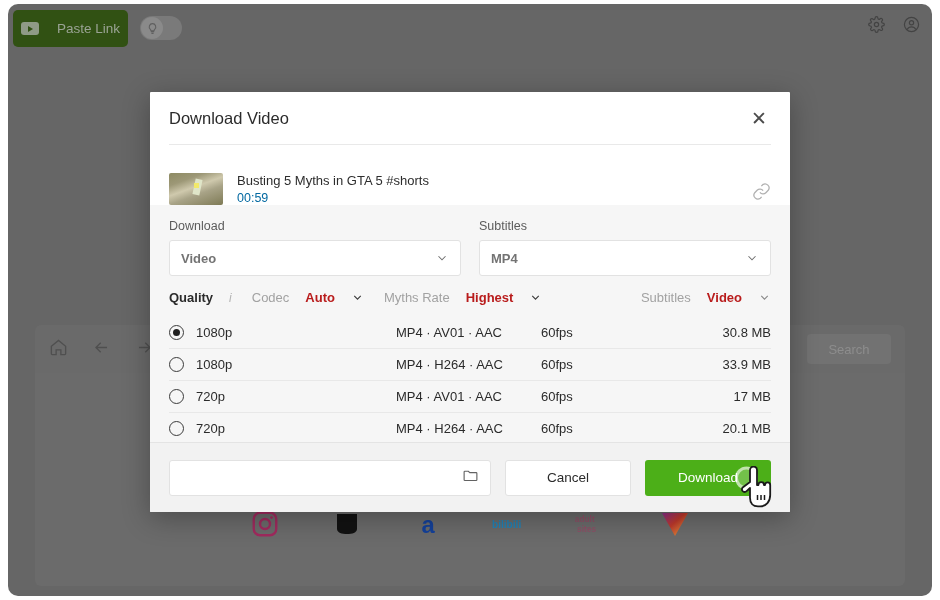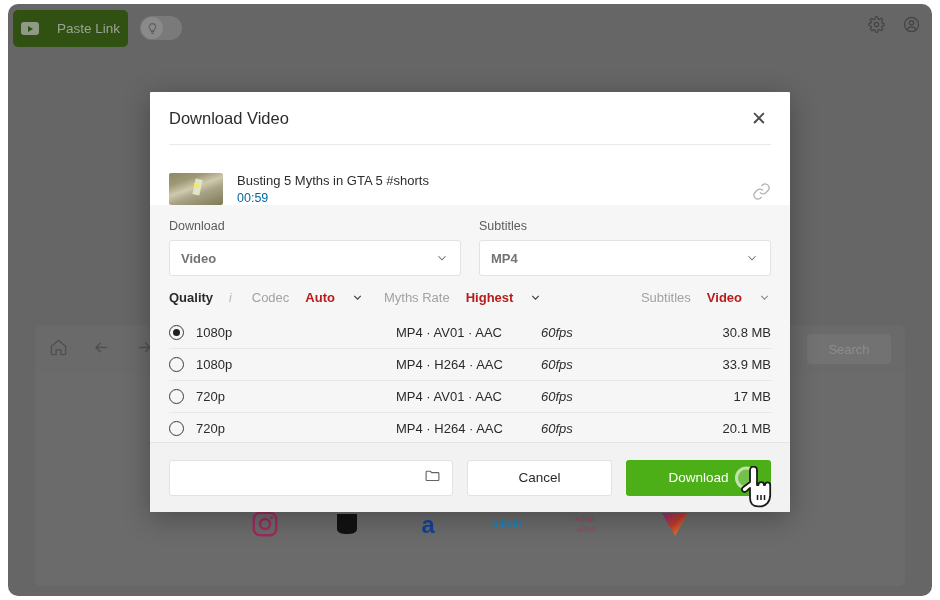--- a/index.html
+++ b/index.html
@@ -294,21 +294,21 @@
   }
   .radio.on::after {
     content:"";
     position:absolute; left:3px; top:3px;
     width:7px; height:7px;
     background:#1f1f1f;
     border-radius:50%;
   }
   .q-res { width: 200px; }
   .q-codec { width: 145px; }
-  .q-fps { flex: 1; font-style: italic; }
+  .q-fps { flex: 1; }
   .q-size { text-align: right; }
 
   .modal-footer {
     height: 70px;
     background: #f2f2f2;
     border-top: 1px solid #e4e4e4;
     display: flex;
     align-items: center;
     padding: 0 19px;
     gap: 14px;
@@ -321,21 +321,21 @@
     border: 1px solid #e2e2e2;
     border-radius: 3px;
     display: flex;
     align-items: center;
     padding: 0 11px;
   }
   .path-text { flex: 1; font-size: 13px; color: #2b2b2b; outline: none; border: none; background: transparent; font-family: inherit; }
   .folder-ic { cursor: pointer; opacity: .8; }
 
   .btn {
-    width: 145px;
+    width: 126px;
     height: 36px;
     border-radius: 3px;
     display: flex;
     align-items: center;
     justify-content: center;
     font-size: 13.5px;
     cursor: pointer;
     flex: none;
   }
   .btn-cancel { background: #fff; border: 1px solid #e2e2e2; color: #2b2b2b; }

